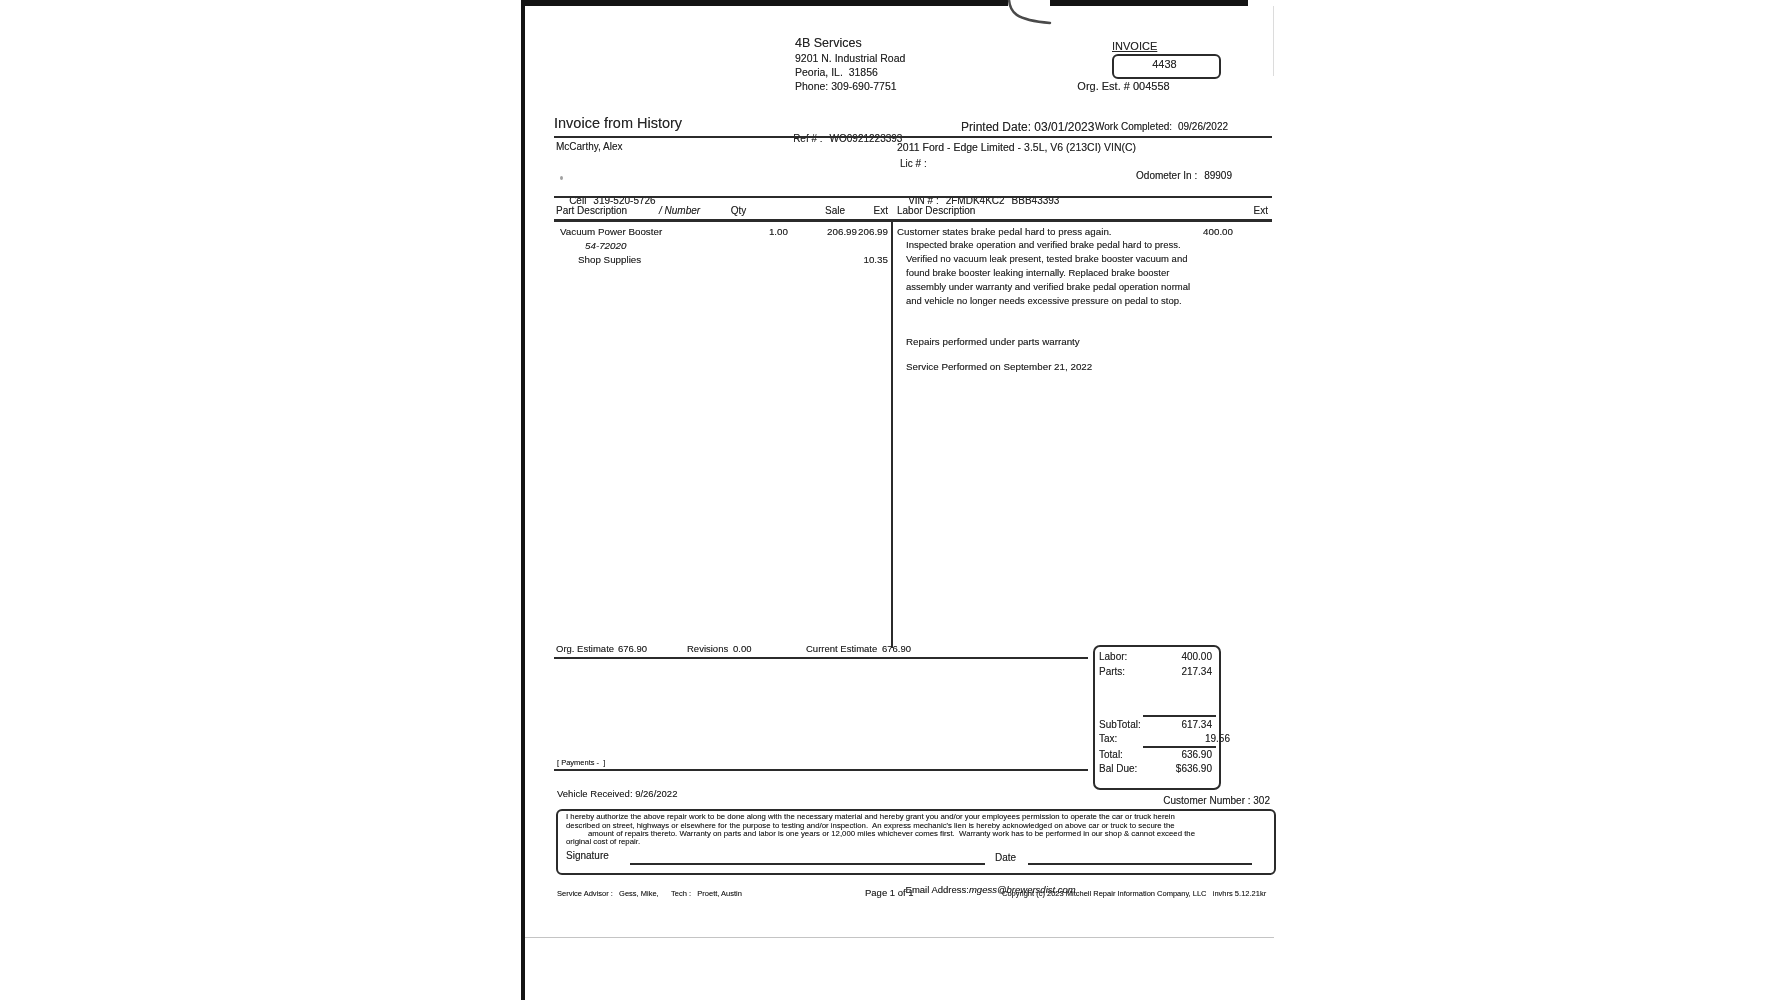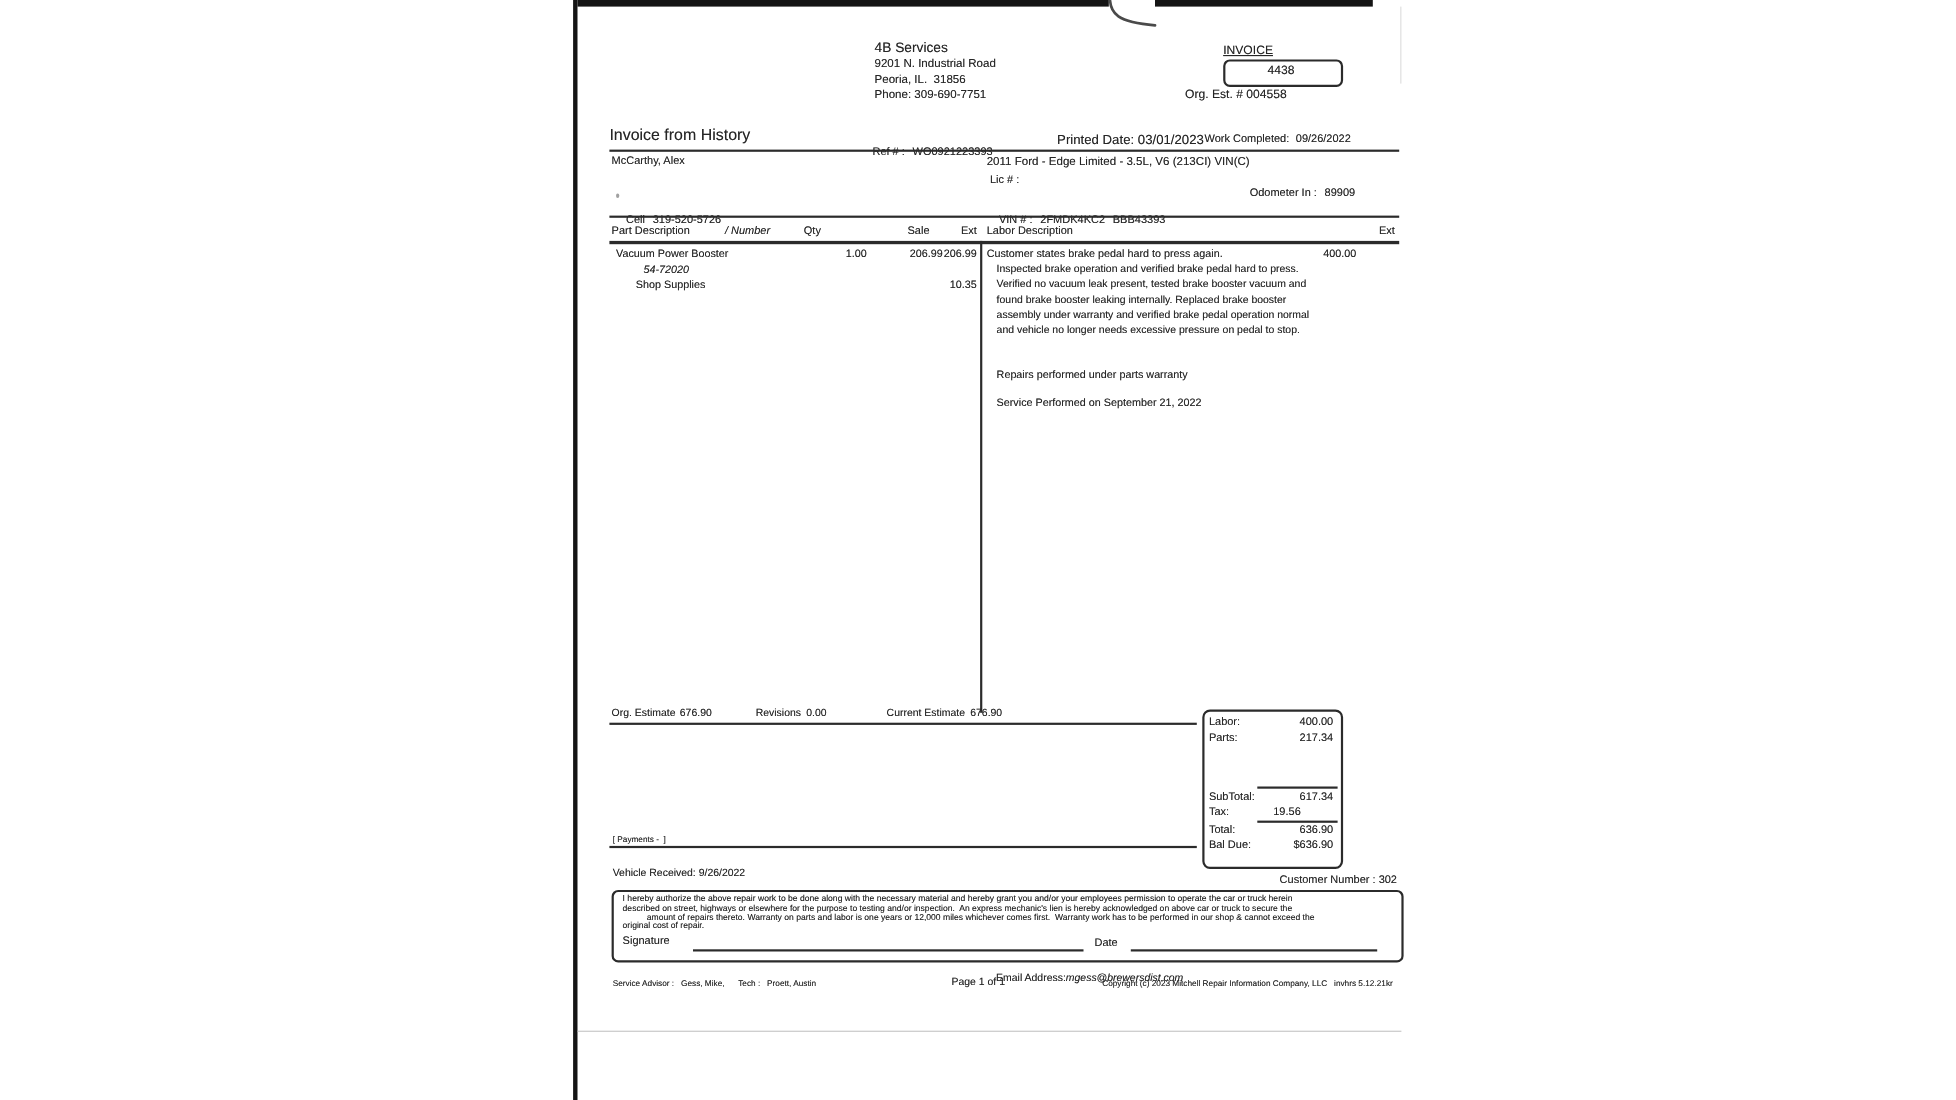--- a/index.html
+++ b/index.html
@@ -99,21 +99,21 @@
 
   <div class="box" style="left:1093px;top:645px;width:124px;height:141px"></div>
   <div class="t b" style="left:1099px;top:651px;font-size:10px">Labor:</div>
   <div class="t b" style="left:1110px;top:651px;width:102px;text-align:right;font-size:10px">400.00</div>
   <div class="t b" style="left:1099px;top:666px;font-size:10px">Parts:</div>
   <div class="t b" style="left:1110px;top:666px;width:102px;text-align:right;font-size:10px">217.34</div>
   <div class="ln" style="left:1143px;top:715px;width:73px;height:2px"></div>
   <div class="t b" style="left:1099px;top:719px;font-size:10px">SubTotal:</div>
   <div class="t b" style="left:1110px;top:719px;width:102px;text-align:right;font-size:10px">617.34</div>
   <div class="t b" style="left:1099px;top:733px;font-size:10px">Tax:</div>
-  <div class="t b" style="left:1110px;top:733px;width:120px;text-align:center;font-size:10px">19.56</div>
+  <div class="t b" style="left:1110px;top:733px;width:120px;text-align:right;font-size:10px">19.56</div>
   <div class="ln" style="left:1143px;top:746px;width:73px;height:2px"></div>
   <div class="t b" style="left:1099px;top:749px;font-size:10px">Total:</div>
   <div class="t b" style="left:1110px;top:749px;width:102px;text-align:right;font-size:10px">636.90</div>
   <div class="t b" style="left:1099px;top:763px;font-size:10px">Bal Due:</div>
   <div class="t b" style="left:1110px;top:763px;width:102px;text-align:right;font-size:10px">$636.90</div>
 
   <div class="t b" style="left:557px;top:759px;font-size:7.5px">[ Payments -  ]</div>
   <div class="ln" style="left:554px;top:769px;width:534px;height:1.5px"></div>
 
   <div class="t" style="left:557px;top:789px;font-size:9.5px">Vehicle Received: 9/26/2022</div>

